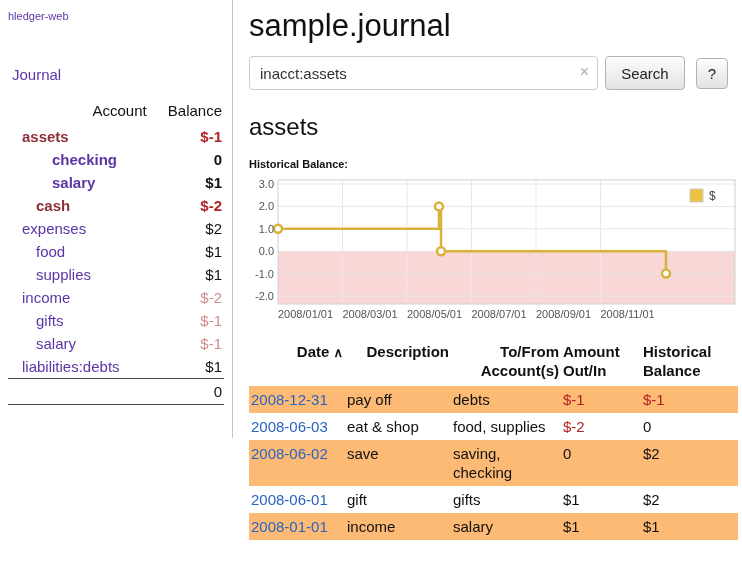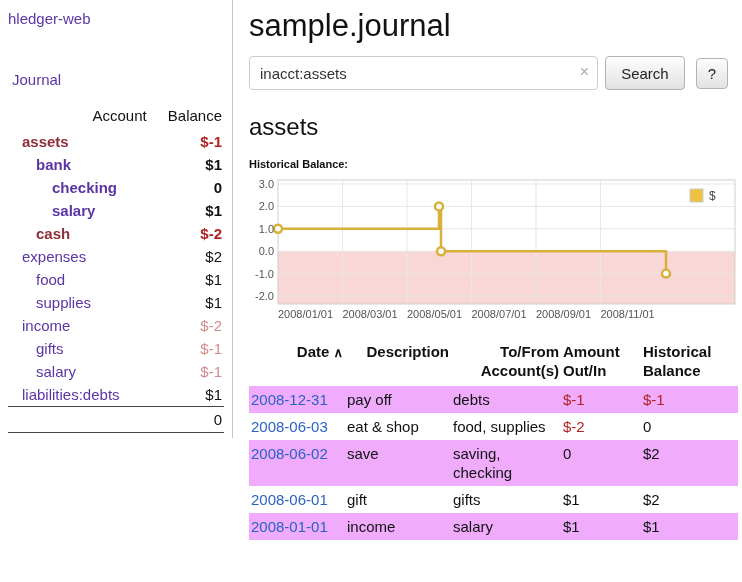--- a/index.html
+++ b/index.html
@@ -2,21 +2,21 @@
 <html><head>
 <meta charset="utf-8">
 <style>
   *{box-sizing:border-box;margin:0;padding:0}
   html,body{width:742px;height:582px}
   body{font-family:"Liberation Sans",sans-serif;background:#fff;color:#111;overflow:hidden;position:relative;font-size:15px}
   a{text-decoration:none;cursor:pointer}
 
   
   .sidebar{position:absolute;left:0;top:0;width:233px;height:438px;padding:10px 8px 0 8px;border-right:1px solid #c6c6c6}
-  .brand{display:block;color:#5c35a5;font-size:15px}
+  .brand{display:block;color:#5c35a5;font-size:11px}
   .journal{display:block;color:#5c35a5;margin:44px 0 0 4px}
   .acct-table{width:100%;border-collapse:collapse;margin-top:15px}
   .acct-table th{font-weight:400;text-align:right;padding:4px 0 6px 6px;font-size:15px}
   .acct-table th.ar,.acct-table td.bal{text-align:right;padding-right:2px}
   .acct-table td{padding:3px 0}
   .acct{color:#5c35a5}
   .name-neg{color:#8f2f39}
   .b{font-weight:700}
   .bal{color:#111;white-space:nowrap}
   .bal.neg{color:#b22222}
@@ -48,21 +48,21 @@
   .legend-swatch{fill:#edc240;stroke:#ccc}
   .yticks text,.xticks text{font-family:"Liberation Sans",sans-serif;font-size:11px;fill:#545454}
   .yticks text{text-anchor:end}
   .legend text{font-family:"Liberation Sans",sans-serif;font-size:12px;fill:#444}
 
   
   .register{border-collapse:collapse;margin-top:14px;table-layout:fixed;width:489px}
   .register th{font-weight:700;text-align:right;vertical-align:top;padding:2px 2px 6px;font-size:15px;line-height:19px}
   .register th.r,.register td.r{text-align:left}
   .register td{padding:4px 2px;vertical-align:top;font-size:15px;line-height:19px}
-  .register tr.green{background:#f0abfc}
+  .register tr.green{background:#fdba74}
   .register a{color:#2a63c0}
   .register .neg{color:#b22222}
   .caret{font-weight:700;font-size:13px}
 </style>
 </head>
 <body>
 
 <div class="sidebar">
   <a class="brand">hledger-web</a>
   <a class="journal">Journal</a>
@@ -71,24 +71,20 @@
     <thead>
       <tr>
         <th>Account</th>
         <th class="ar">Balance</th>
       </tr>
     </thead>
     <tbody>
       <tr>
         <td class="l0"><a class="acct name-neg b">assets</a></td>
         <td class="bal neg b">$-1</td>
-      </tr>
-      <tr>
-        <td class="l1"><a class="acct b">bank</a></td>
-        <td class="bal b">$1</td>
       </tr>
       <tr>
         <td class="l2"><a class="acct b">checking</a></td>
         <td class="bal b">0</td>
       </tr>
       <tr>
         <td class="l2"><a class="acct b">salary</a></td>
         <td class="bal b">$1</td>
       </tr>
       <tr>

